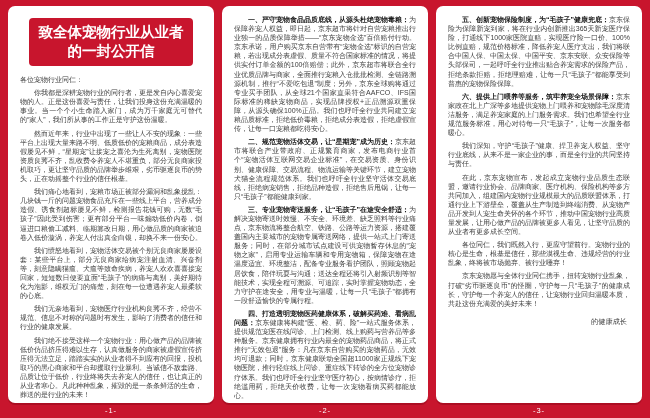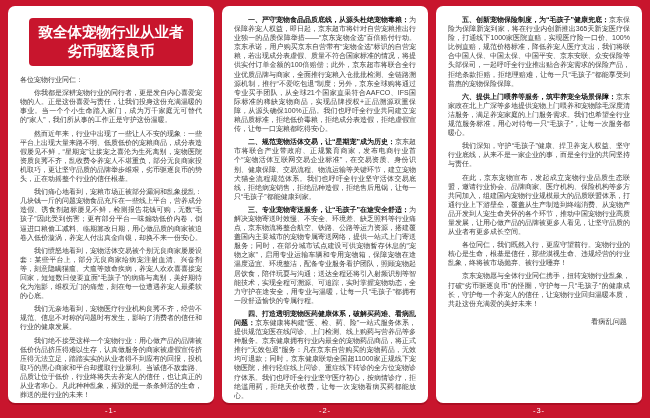--- a/index.html
+++ b/index.html
@@ -65,21 +65,21 @@
 </style>
 </head>
 <body>
 
 <div class="poster">
 
   <div class="col">
     <div class="panel">
       <div class="title-box">
         <div>致全体宠物行业从业者</div>
-        <div>劣币驱逐良币</div>
+        <div>的一封公开信</div>
       </div>
       <p class="para">各位宠物行业同仁：</p>
       <p class="para indent">你我都是深耕宠物行业的同行者，更是发自内心喜爱宠物的人。正是这份喜爱与责任，让我们投身这份充满温暖的事业。当一个个小生命踏入家门，成为万千家庭无可替代的“家人”，我们所从事的工作正是守护这份温暖。</p>
       <p class="para indent">然而近年来，行业中出现了一些让人不安的现象：一些平台上出现大量来路不明、低质低价的宠粮商品，成分表造假屡见不鲜，“星期宠”让接宠之喜沦为生死离别，宠物医院资质良莠不齐，乱收费令养宠人不堪重负，部分无良商家投机取巧，更让坚守品质的品牌举步维艰，劣币驱逐良币的势头，正在动摇整个行业的信任根基。</p>
       <p class="para indent">我们痛心地看到，宠粮市场正被部分漏洞和乱象搅乱：几块钱一斤的问题宠物食品充斥在一些线上平台，营养成分造假、诱食剂超标屡见不鲜，检测报告花钱可购，无数“毛孩子”因此受到伤害；更有部分平台一味煽动低价内卷，倒逼进口粮偷工减料、临期篡改日期，用心做品质的商家被迫卷入低价漩涡，养宠人付出真金白银，却换不来一份安心。</p>
       <p class="para indent">我们愤怒地看到，宠物活体交易被个别无良商家屡屡设套：某些平台上，部分无良商家给病宠注射血清、兴奋剂等，刻意隐瞒猫瘟、犬瘟等致命疾病，养宠人欢欢喜喜接宠回家，短短数日便要直面“毛孩子”的病痛与离别，美好期待化为泡影，维权无门的痛楚，刻在每一位遭遇养宠人最柔软的心底。</p>
       <p class="para indent">我们无奈地看到，宠物医疗行业机构良莠不齐，经营不规范、信息不对称的问题时有发生，影响了消费者的信任和行业的健康发展。</p>
       <p class="para indent">我们绝不接受这样一个宠物行业：用心做产品的品牌被低价仿品挤压得难以生存，认真做服务的商家被虚假宣传挤压得无法立足，踏踏实实的从业者得不到应有的回报，投机取巧的黑心商家和平台却攫取行业暴利。当诚信不敌套路、品质让位于低价，行业终将失去养宠人的信任，也让真正的从业者寒心。凡此种种乱象，摧毁的是一条条鲜活的生命，葬送的是行业的未来！</p>
     </div>
     <div class="pagenum">-1-</div>
@@ -109,19 +109,19 @@
         <b class="sec">五、创新宠物保险制度，为“毛孩子”健康兜底：</b><span>京东保险为保障新宠到家，将在行业内创新推出365天新宠医疗保险，打通线下1000家医院直赔，实现医疗险一口价、100%比例直赔，规范价格标准，降低养宠人医疗支出，我们将联合中国人保、中国太保、中国平安、京东安联、众安保险等头部保司，一起呼吁全行业推出贴合养宠需求的保险产品，拒绝条款拒赔，拒绝理赔难，让每一只“毛孩子”都能享受到普惠的宠物保险保障。</span>
       </p>
       <p class="para indent">
         <b class="sec">六、提供上门喂养等服务，筑牢养宠全场景保障：</b><span>京东家政在北上广深等多地提供宠物上门喂养和宠物除毛深度清洁服务，满足养宠家庭的上门服务需求。我们也希望全行业规范服务标准，用心对待每一只“毛孩子”，让每一次服务都暖心。</span>
       </p>
       <p class="para indent">我们深知，守护“毛孩子”健康、捍卫养宠人权益、坚守行业底线，从来不是一家企业的事，而是全行业的共同坚持与责任。</p>
       <p class="para indent">在此，京东宠物宣布，发起成立宠物行业品质生态联盟，邀请行业协会、品牌商家、医疗机构、保险机构等多方共同加入，组建国内宠物行业规模最大的品质联盟体系，打通行业上下游壁垒，覆盖从生产制造到终端消费、从宠物产品开发到人宠生命关怀的各个环节，推动中国宠物行业高质量发展，让用心做产品的品牌被更多人看见，让坚守品质的从业者有更多成长空间。</p>
       <p class="para indent">各位同仁，我们既然入行，更应守望前行。宠物行业的核心是生命，根基是信任，那些漠视生命、违规经营的行业乱象，终将被市场抛弃、被行业唾弃！</p>
       <p class="para indent">京东宠物愿与全体行业同仁携手，扭转宠物行业乱象，打破“劣币驱逐良币”的怪圈，守护每一只“毛孩子”的健康成长，守护每一个养宠人的信任，让宠物行业回归温暖本质，共赴这份充满爱的美好未来！</p>
       <div class="signature">
-        <div>看病乱问题</div>
+        <div>的健康成长</div>
       </div>
     </div>
     <div class="pagenum">-3-</div>
   </div>
 
 </div>
 
 </body></html>

